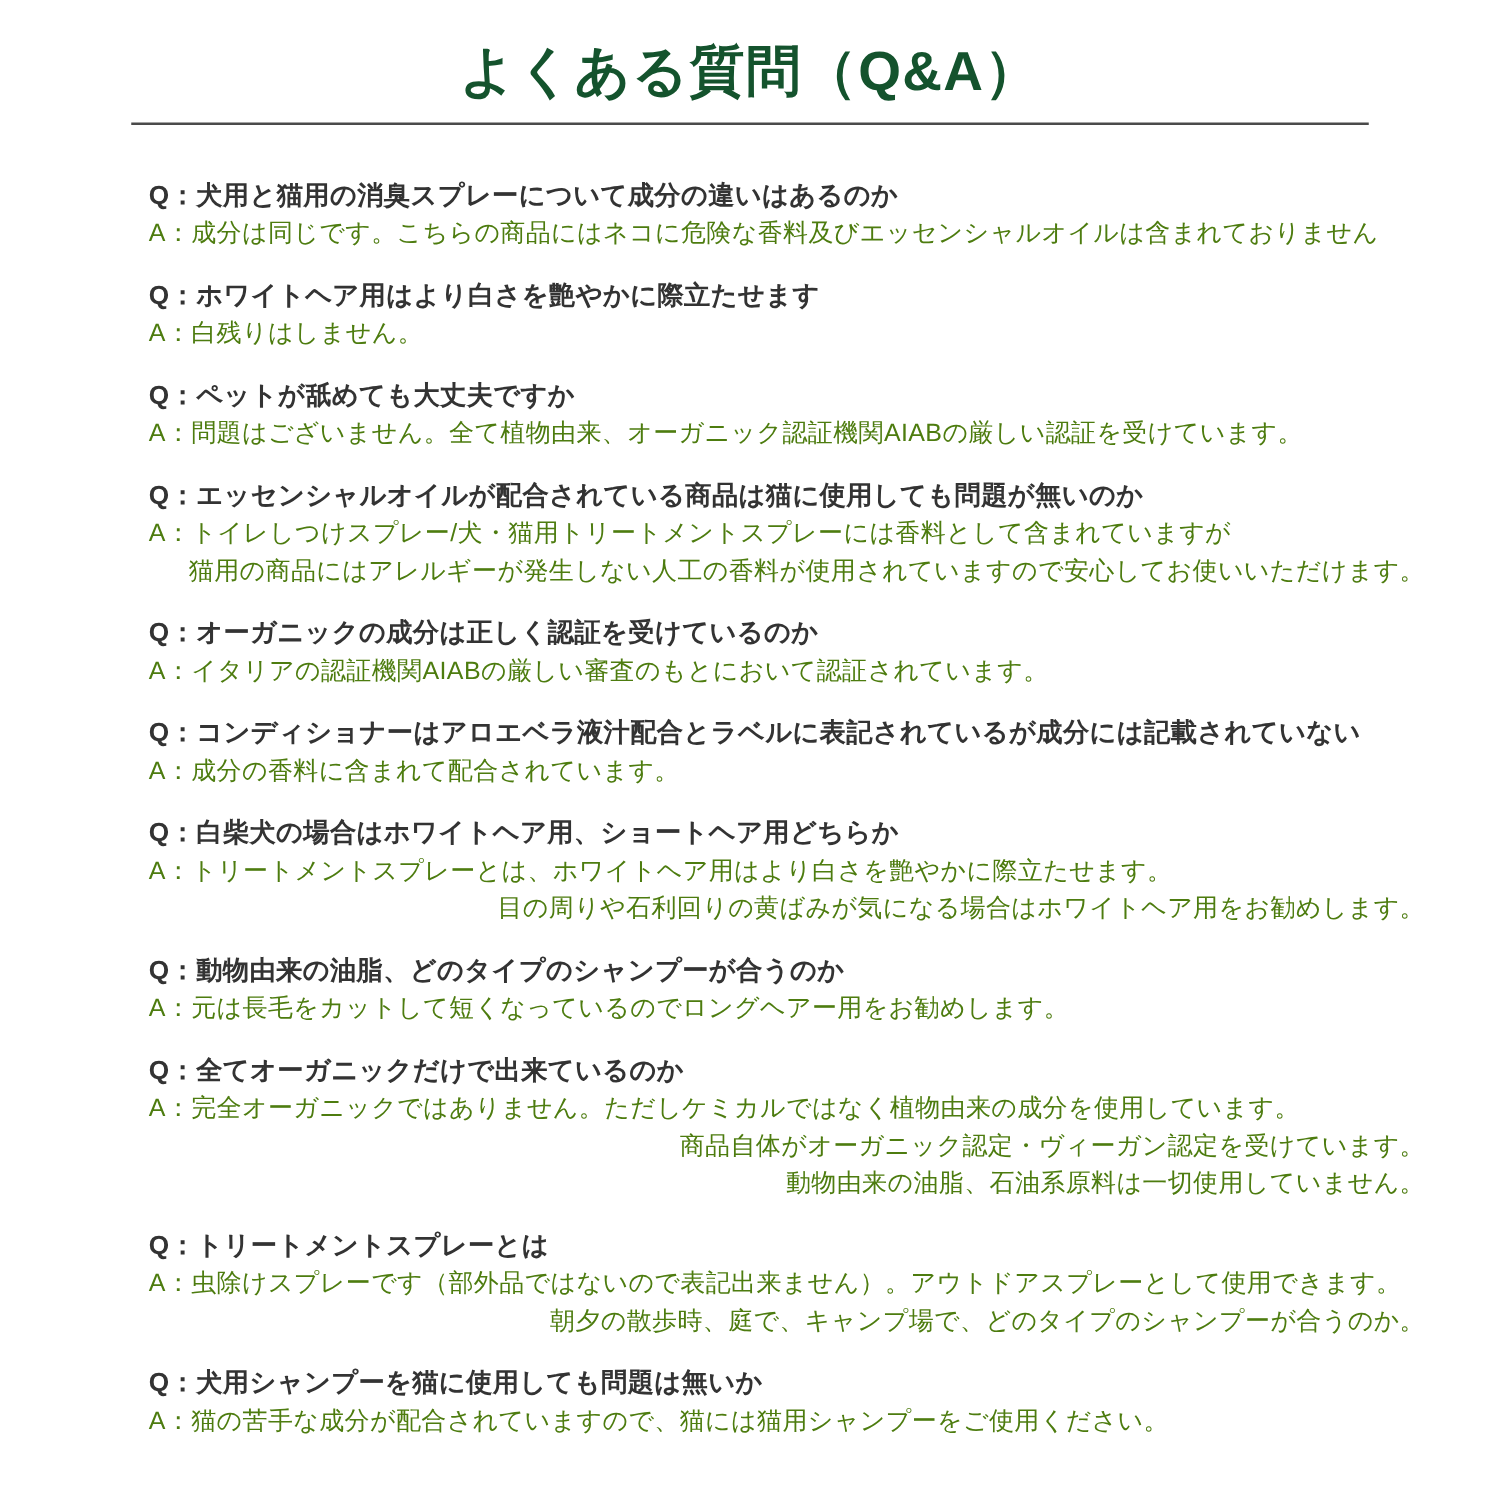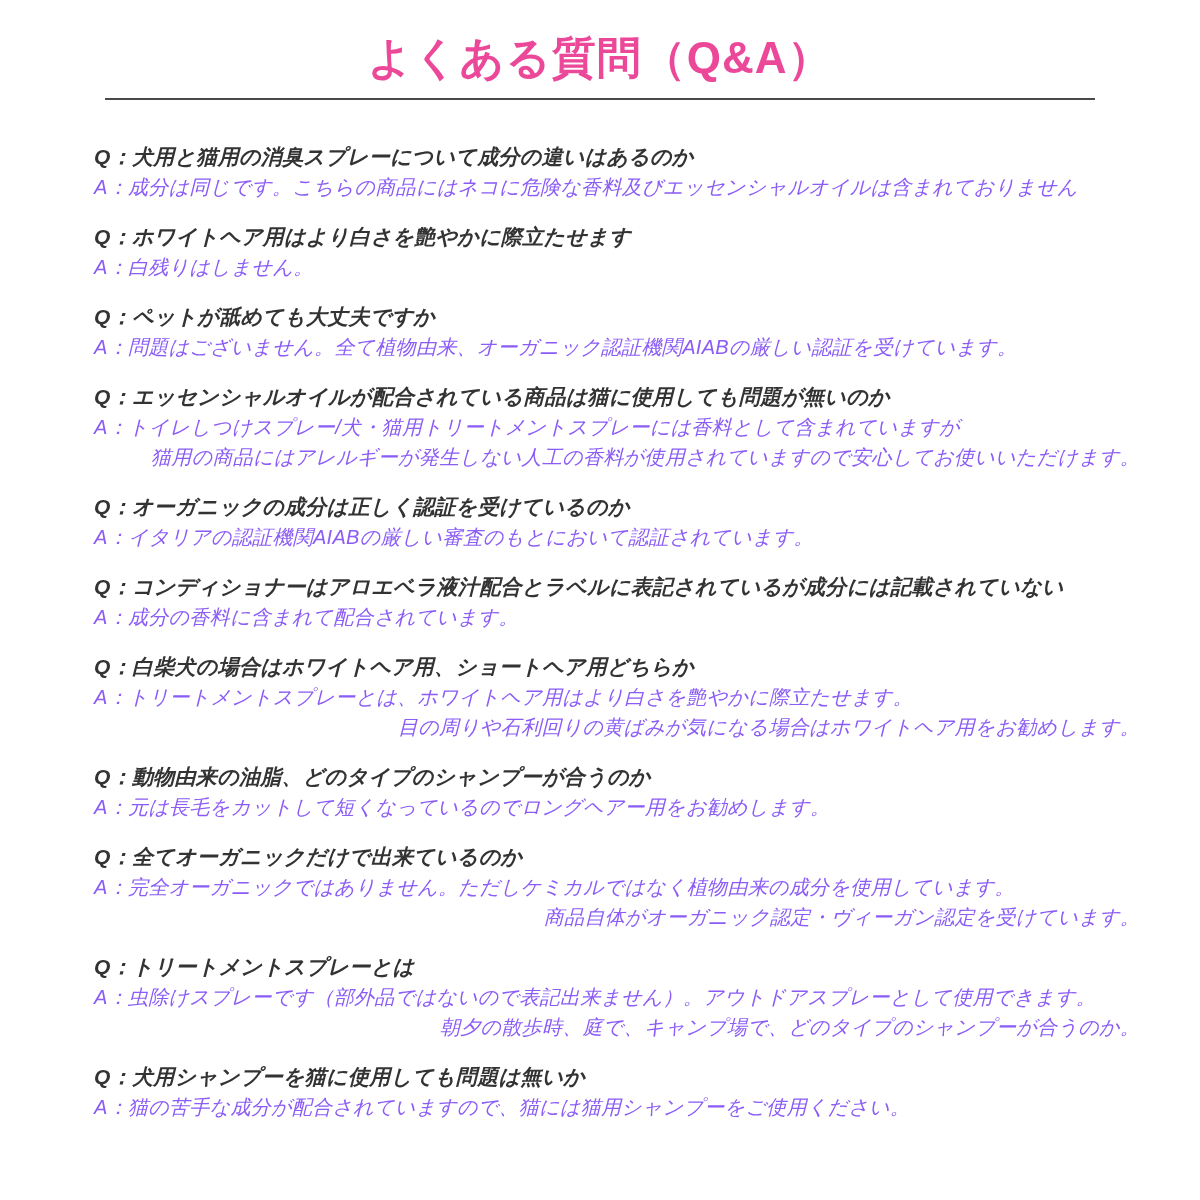--- a/index.html
+++ b/index.html
@@ -15,49 +15,48 @@
     color: #3c3c3c;
     -webkit-font-smoothing: antialiased;
   }
   .page-title {
     margin: 0;
     padding-top: 33px;
     text-align: center;
     font-size: 44px;
     line-height: 50px;
     font-weight: 700;
-    color: #ec4899;
+    color: #14532d;
     letter-spacing: 1px;
   }
   .title-divider {
     width: 990px;
     height: 0;
     margin: 15px auto 0 auto;
     border: none;
     border-top: 2px solid #4a4a4a;
   }
   .faq-list {
-    margin: 42px 60px 0 94px;
+    margin: 42px 60px 0 119px;
     font-size: 20px;
     line-height: 30px;
     letter-spacing: 0.3px;
-    font-style: italic;
   }
   .qa-item {
     margin: 0 0 20px 0;
   }
   .q-line {
     font-size: 21px;
     font-weight: 700;
     color: #333333;
     white-space: nowrap;
   }
   .a-line {
     font-weight: 400;
-    color: #8b5cf6;
+    color: #4d7c0f;
     white-space: nowrap;
   }
   .a-line.cont {
     padding-left: 10px;
     text-align: right;
   }
 </style>
 </head>
 <body>
 
@@ -105,20 +104,21 @@
 
   <section class="qa-item">
     <div class="q-line">Q：動物由来の油脂、どのタイプのシャンプーが合うのか</div>
     <div class="a-line">A：元は長毛をカットして短くなっているのでロングヘアー用をお勧めします。</div>
   </section>
 
   <section class="qa-item">
     <div class="q-line">Q：全てオーガニックだけで出来ているのか</div>
     <div class="a-line">A：完全オーガニックではありません。ただしケミカルではなく植物由来の成分を使用しています。</div>
     <div class="a-line cont">商品自体がオーガニック認定・ヴィーガン認定を受けています。</div>
+    <div class="a-line cont">動物由来の油脂、石油系原料は一切使用していません。</div>
   </section>
 
   <section class="qa-item">
     <div class="q-line">Q：トリートメントスプレーとは</div>
     <div class="a-line">A：虫除けスプレーです（部外品ではないので表記出来ません）。アウトドアスプレーとして使用できます。</div>
     <div class="a-line cont">朝夕の散歩時、庭で、キャンプ場で、どのタイプのシャンプーが合うのか。</div>
   </section>
 
   <section class="qa-item">
     <div class="q-line">Q：犬用シャンプーを猫に使用しても問題は無いか</div>

